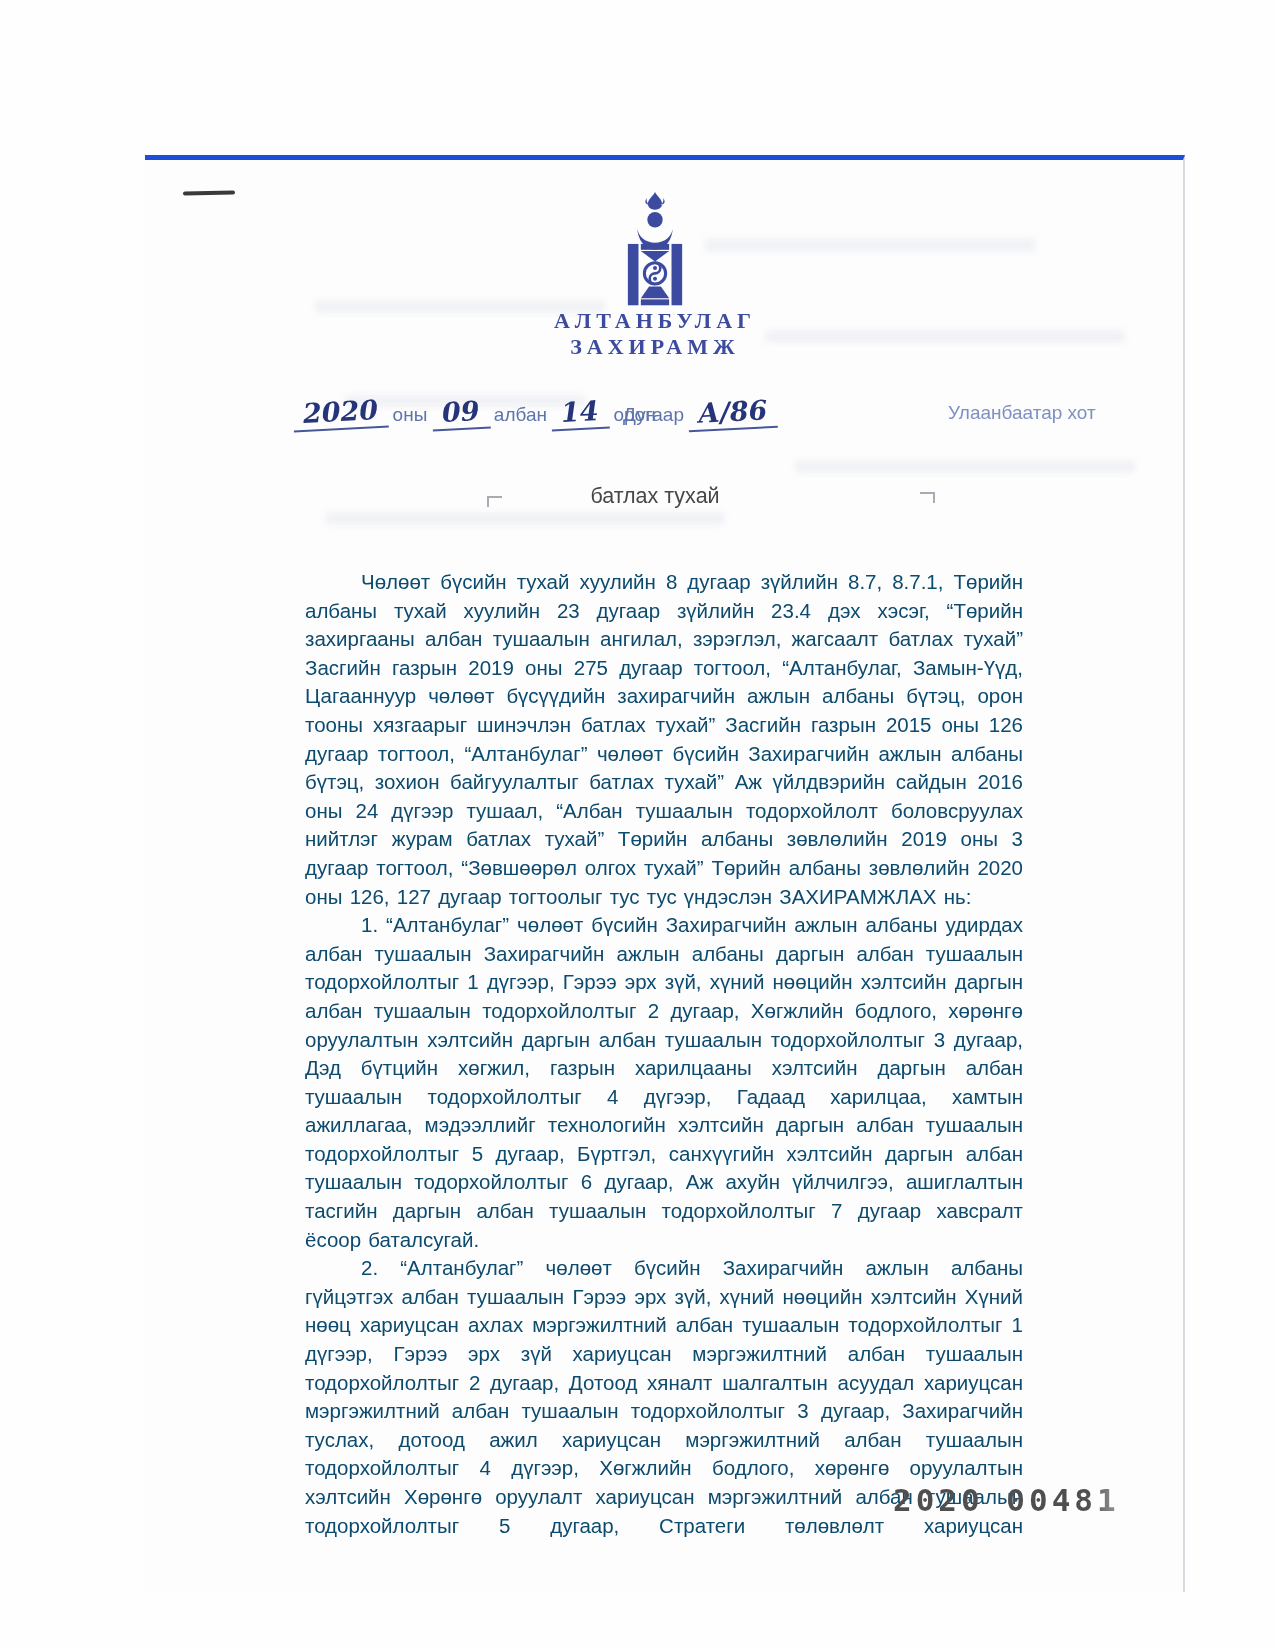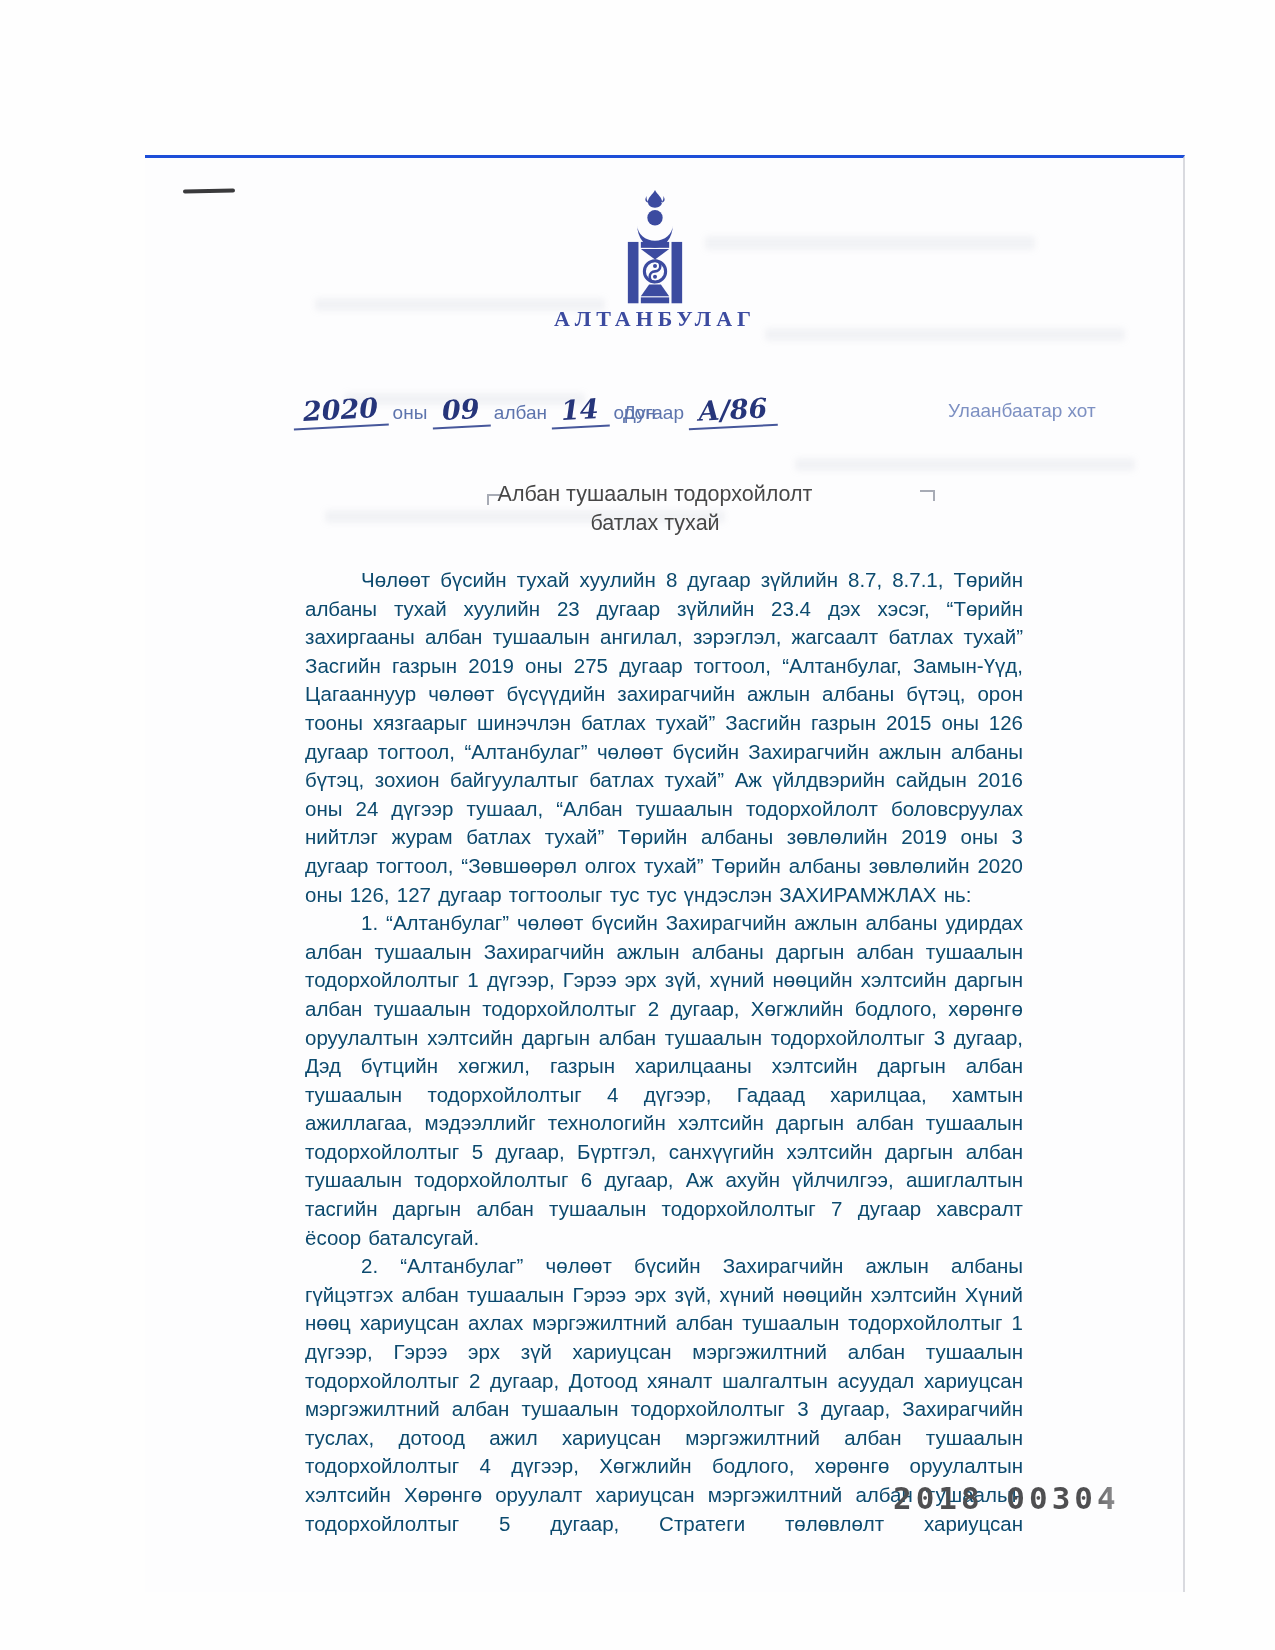--- a/index.html
+++ b/index.html
@@ -3,21 +3,21 @@
 <meta charset="utf-8">
 <style>
   * { margin:0; padding:0; box-sizing:border-box; }
   html,body { width:1275px; height:1650px; background:#ffffff; overflow:hidden;
               font-family:"Liberation Sans", sans-serif; }
   .canvas { position:relative; width:1275px; height:1650px; background:#fefefe; }
 
   
   .sheet { position:absolute; left:145px; top:155px; width:1040px; height:1437px;
            background:#fdfdfe;
-           border-top:3px solid #1d4ed8; border-right:2px solid #d9dadf; }
+           border-top:5px solid #1d4ed8; border-right:2px solid #d9dadf; }
 
   
   .artifact-dash { position:absolute; left:38px; top:31px; width:52px; height:4px;
                    background:#3a3a3c; transform:rotate(-1.2deg); border-radius:2px; }
 
   
   .ghost { position:absolute; background:rgba(140,148,170,0.10); filter:blur(3px);
            border-radius:3px; }
 
   
@@ -96,20 +96,21 @@
           <circle cx="32" cy="69" r="9"></circle>
           <path d="M32 60 a4.5 4.5 0 0 1 0 9 a4.5 4.5 0 0 0 0 9" stroke-width="2.2"></path>
         </g>
         <circle cx="32" cy="64.5" r="1.7" fill="#3c4ba0"></circle>
         <circle cx="32" cy="73.5" r="1.7" fill="#3c4ba0"></circle>
       </svg>
     </div>
 
     <div class="org-name">
       <div>АЛТАНБУЛАГ</div>
+      <div>ЗАХИРАМЖ</div>
     </div>
 
     <div class="dateline">
       <div class="dl-left">
         <span class="uline hand">2020</span>
         <span class="dl-label">оны</span>
         <span class="uline hand">09</span>
         <span class="dl-label">албан</span>
         <span class="uline hand">14</span>
         <span class="dl-label">орон</span>
@@ -117,26 +118,25 @@
       <div class="dl-mid">
         <span class="dl-label">Дугаар</span>
         <span class="uline hand">А/86</span>
       </div>
       <div class="dl-city">Улаанбаатар хот</div>
     </div>
 
     <div class="corner corner-l"></div>
     <div class="corner corner-r"></div>
     <div class="subject">
-      <div>Албан тушаалын тодорхойлолт</div>
       <div>батлах тухай</div>
     </div>
 
     <div class="body-text">
       <p>Чөлөөт бүсийн тухай хуулийн 8 дугаар зүйлийн 8.7, 8.7.1, Төрийн албаны тухай хуулийн 23 дугаар зүйлийн 23.4 дэх хэсэг, “Төрийн захиргааны албан тушаалын ангилал, зэрэглэл, жагсаалт батлах тухай” Засгийн газрын 2019 оны 275 дугаар тогтоол, “Алтанбулаг, Замын-Үүд, Цагааннуур чөлөөт бүсүүдийн захирагчийн ажлын албаны бүтэц, орон тооны хязгаарыг шинэчлэн батлах тухай” Засгийн газрын 2015 оны 126 дугаар тогтоол, “Алтанбулаг” чөлөөт бүсийн Захирагчийн ажлын албаны бүтэц, зохион байгуулалтыг батлах тухай” Аж үйлдвэрийн сайдын 2016 оны 24 дүгээр тушаал, “Албан тушаалын тодорхойлолт боловсруулах нийтлэг журам батлах тухай” Төрийн албаны зөвлөлийн 2019 оны 3 дугаар тогтоол, “Зөвшөөрөл олгох тухай” Төрийн албаны зөвлөлийн 2020 оны 126, 127 дугаар тогтоолыг тус тус үндэслэн ЗАХИРАМЖЛАХ нь:</p>
       <p>1. “Алтанбулаг” чөлөөт бүсийн Захирагчийн ажлын албаны удирдах албан тушаалын Захирагчийн ажлын албаны даргын албан тушаалын тодорхойлолтыг 1 дүгээр, Гэрээ эрх зүй, хүний нөөцийн хэлтсийн даргын албан тушаалын тодорхойлолтыг 2 дугаар, Хөгжлийн бодлого, хөрөнгө оруулалтын хэлтсийн даргын албан тушаалын тодорхойлолтыг 3 дугаар, Дэд бүтцийн хөгжил, газрын харилцааны хэлтсийн даргын албан тушаалын тодорхойлолтыг 4 дүгээр, Гадаад харилцаа, хамтын ажиллагаа, мэдээллийг технологийн хэлтсийн даргын албан тушаалын тодорхойлолтыг 5 дугаар, Бүртгэл, санхүүгийн хэлтсийн даргын албан тушаалын тодорхойлолтыг 6 дугаар, Аж ахуйн үйлчилгээ, ашиглалтын тасгийн даргын албан тушаалын тодорхойлолтыг 7 дугаар хавсралт ёсоор баталсугай.</p>
       <p class="stretch-last">2. “Алтанбулаг” чөлөөт бүсийн Захирагчийн ажлын албаны гүйцэтгэх албан тушаалын Гэрээ эрх зүй, хүний нөөцийн хэлтсийн Хүний нөөц хариуцсан ахлах мэргэжилтний албан тушаалын тодорхойлолтыг 1 дүгээр, Гэрээ эрх зүй хариуцсан мэргэжилтний албан тушаалын тодорхойлолтыг 2 дугаар, Дотоод хяналт шалгалтын асуудал хариуцсан мэргэжилтний албан тушаалын тодорхойлолтыг 3 дугаар, Захирагчийн туслах, дотоод ажил хариуцсан мэргэжилтний албан тушаалын тодорхойлолтыг 4 дүгээр, Хөгжлийн бодлого, хөрөнгө оруулалтын хэлтсийн Хөрөнгө оруулалт хариуцсан мэргэжилтний албан тушаалын тодорхойлолтыг 5 дугаар, Стратеги төлөвлөлт хариуцсан</p>
     </div>
 
-    <div class="stamp">2018 00304</div>
+    <div class="stamp">2020 00481</div>
 
   </div>
 </div>
 
 </body></html>

